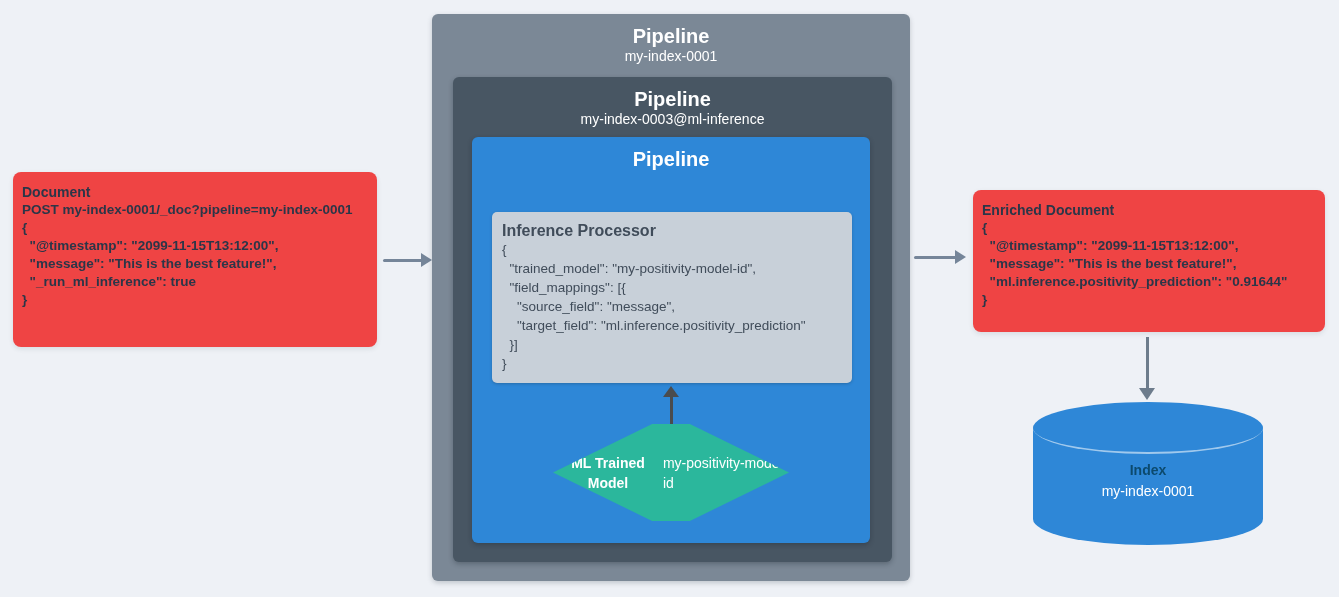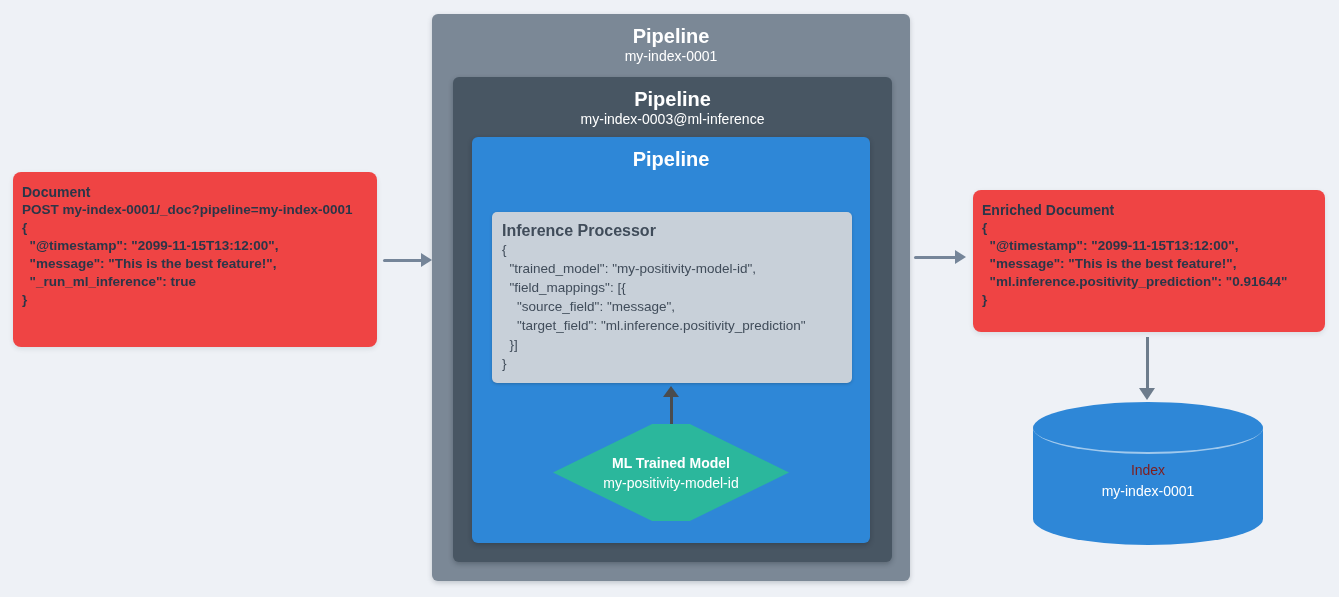--- a/index.html
+++ b/index.html
@@ -30,21 +30,21 @@
   .processor-card { position:absolute; left:20px; top:75px; width:360px; height:171px;
                     box-sizing:border-box; background:#c8d0d9; border-radius:5px;
                     color:#404c5a; padding:9px 10px; box-shadow:0 1px 3px rgba(20,30,40,0.25); }
   .proc-title { font-size:16px; font-weight:bold; line-height:19px; white-space:pre; }
   .proc-line { font-size:13.5px; line-height:19px; white-space:pre; color:#404c5a; }
 
   
   .hexagon { position:absolute; left:81px; top:287px; width:236px; height:97px;
              background:#2bb79c;
              clip-path:polygon(42% 0%, 58% 0%, 100% 50%, 58% 100%, 42% 100%, 0% 50%);
-             display:flex; flex-direction:column; align-items:center; justify-content:center; }
+             display:flex; align-items:center; justify-content:center; }
   .hex-title { color:#ffffff; font-size:14px; font-weight:bold; line-height:20px; text-align:center; }
   .hex-subtitle { color:#ffffff; font-size:14px; line-height:20px; text-align:left; }
 
   
   .h-arrow { position:absolute; height:14px; }
   .h-stem { position:absolute; left:0; top:6px; height:3px; background:#758599; border-radius:2px; }
   .h-head { position:absolute; top:0; width:0; height:0;
             border-top:7px solid transparent; border-bottom:7px solid transparent;
             border-left:11px solid #758599; }
   .arrow-left  { left:383px; top:253px; width:49px; }
@@ -67,21 +67,21 @@
             border-top:12px solid #6d7c8c; }
 
   
   .cylinder { position:absolute; left:1033px; top:402px; width:230px; height:143px; }
   .cyl-rect { position:absolute; left:0; top:26px; right:0; bottom:26px; background:#2e87d7; }
   .cyl-top { position:absolute; left:0; top:0; width:230px; height:52px; background:#2e87d7;
              border-radius:50%; border-bottom:2px solid rgba(255,255,255,0.55); box-sizing:border-box; }
   .cyl-bottom { position:absolute; left:0; bottom:0; width:230px; height:52px;
                 background:#2e87d7; border-radius:50%; }
   .cyl-label { position:absolute; left:0; right:0; top:58px; text-align:center; }
-  .cyl-title { color:#7f1d1d; font-size:14px; font-weight:normal; line-height:21px; }
+  .cyl-title { color:#0c4a6e; font-size:14px; font-weight:bold; line-height:21px; }
   .cyl-subtitle { color:#ffffff; font-size:14px; line-height:21px; }
 </style>
 </head>
 <body>
 
 <div class="canvas">
 
   <div class="card doc-card">
     <div class="card-title">Document</div>
     <div class="code-line">POST my-index-0001/_doc?pipeline=my-index-0001</div>

